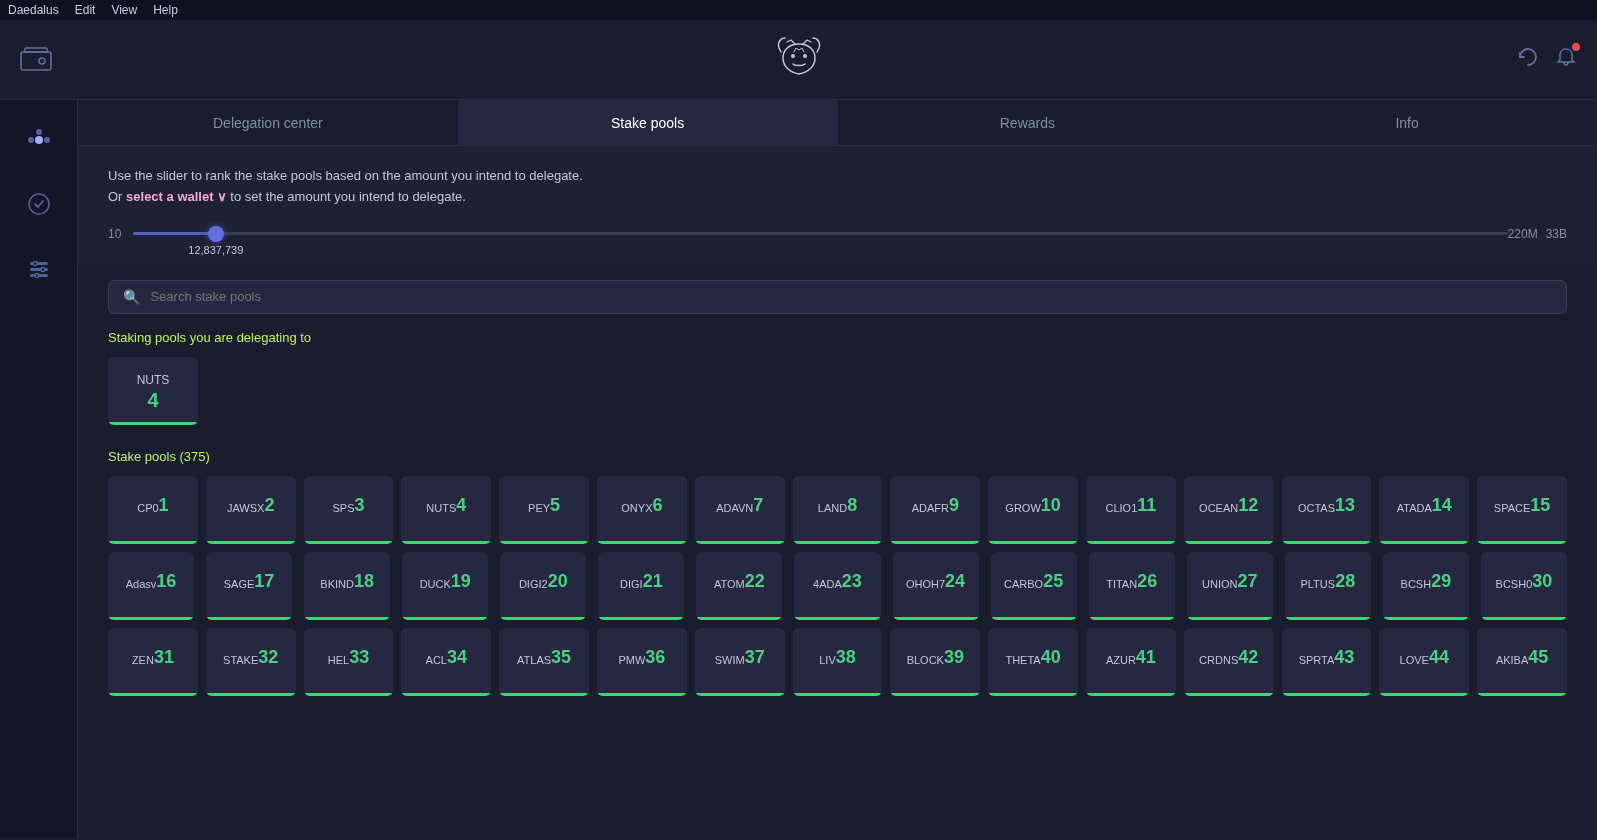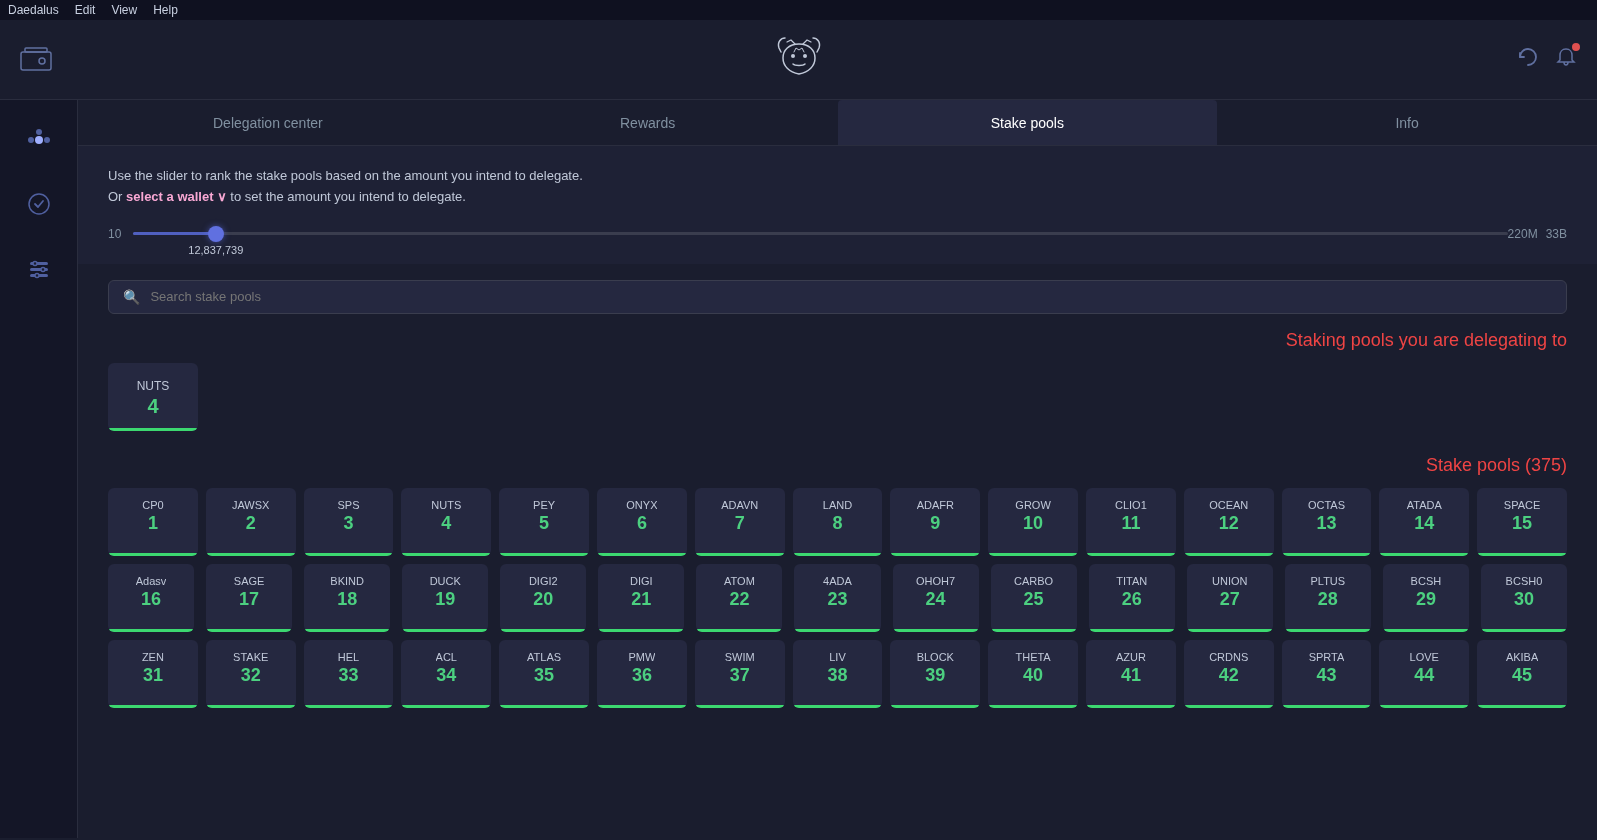--- a/index.html
+++ b/index.html
@@ -244,36 +244,35 @@
       color: #84cc16;
       font-size: 13px;
     }
     .search-icon { color: #6070a0; font-size: 14px; }
 
     
     .pools-section {
       padding: 0 30px 16px;
     }
     .section-title {
-      font-size: 18px;
-      color: #ef4444;
+      font-size: 13px;
+      color: #bef264;
       margin-bottom: 12px;
-      text-align: right;
     }
     .pool-card {
       background: #252840;
       border-radius: 6px;
       padding: 10px 6px 14px;
       text-align: center;
       cursor: pointer;
       position: relative;
       overflow: hidden;
       min-height: 68px;
       display: flex;
-      flex-direction: column;
+      flex-direction: row;
       align-items: center;
       justify-content: center;
     }
     .pool-card .pool-name {
       font-size: 11px;
       color: #c0c8d8;
       font-weight: 500;
       white-space: nowrap;
       overflow: hidden;
       text-overflow: ellipsis;
@@ -408,25 +407,25 @@
       </svg>
     </div>
   </div>
 
   <div class="content">
 
     <div class="tabbar">
       <div class="tab">
         <span>Delegation center</span>
       </div>
+      <div class="tab active">
+        <span>Stake pools</span>
+      </div>
       <div class="tab">
         <span>Rewards</span>
-      </div>
-      <div class="tab active">
-        <span>Stake pools</span>
       </div>
       <div class="tab">
         <span>Info</span>
       </div>
     </div>
 
     <div class="page-content">
 
       <div class="slider-section">
         <div class="slider-desc">

